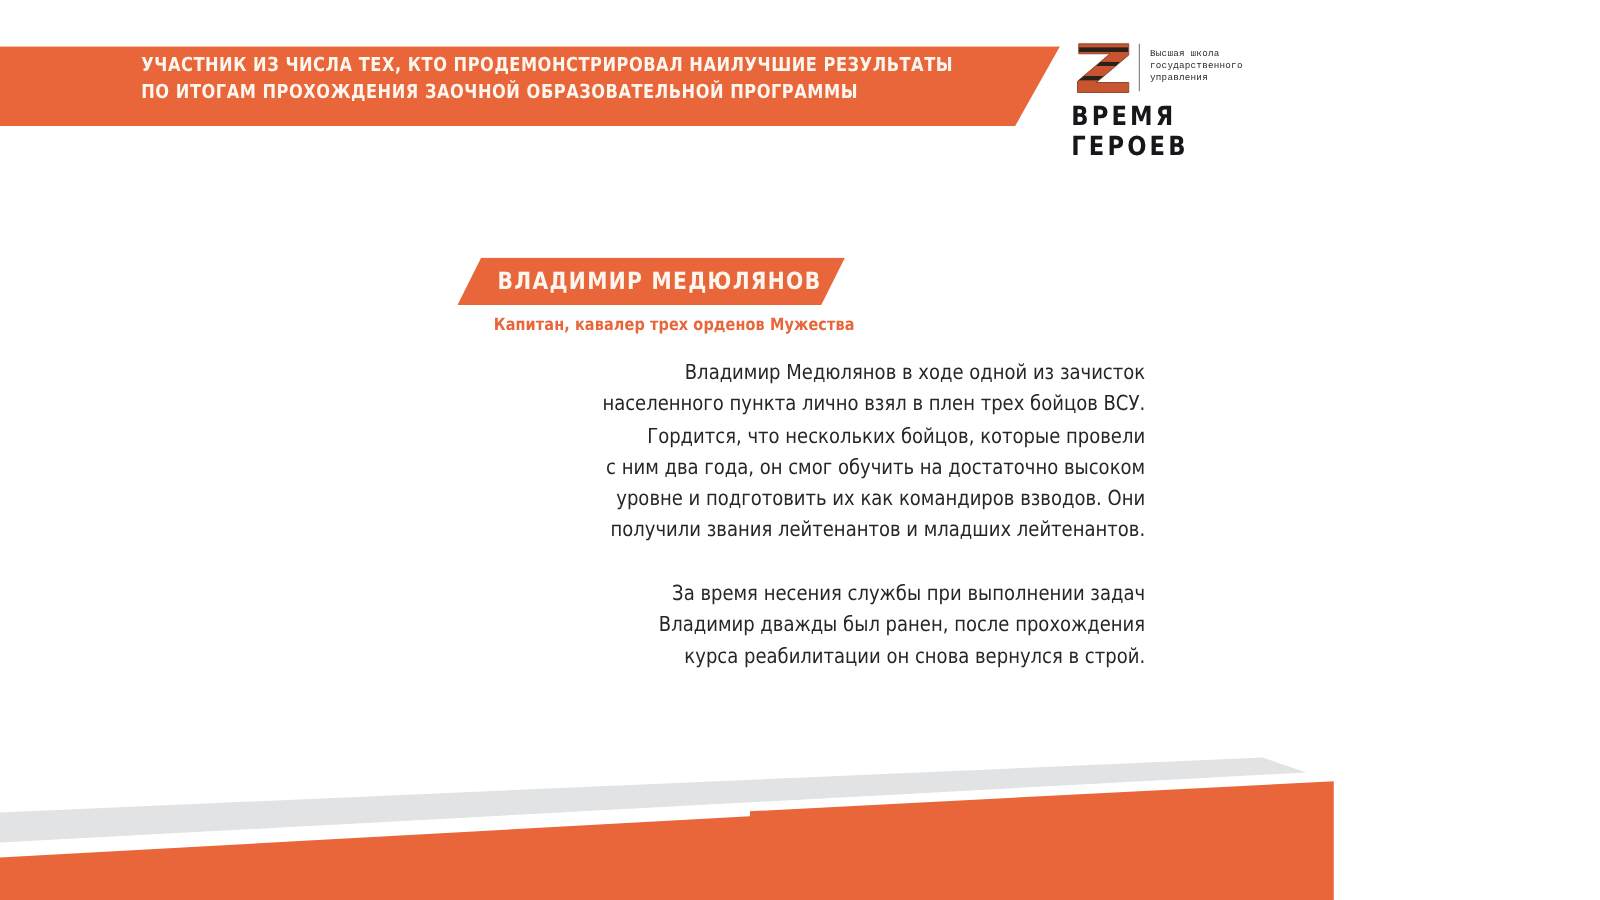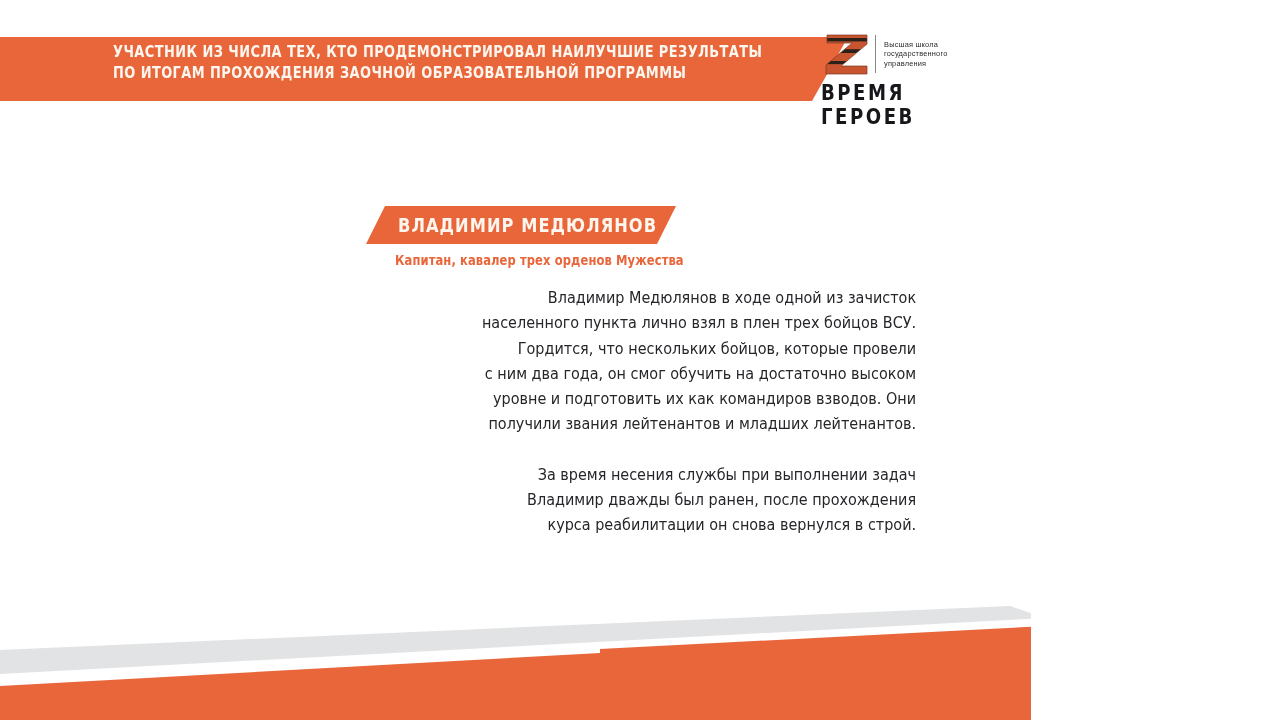--- a/index.html
+++ b/index.html
@@ -15,20 +15,21 @@
     position: relative;
   }
 
   #slide {
     position: absolute;
     left: 0; top: 0;
     width: 1031px;
     height: 720px;
     background: #ffffff;
     overflow: hidden;
+    padding-left: 36px;
   }
 
   
   #header-banner {
     position: absolute;
     left: 0;
     top: 37px;
     width: 848px;
     height: 64px;
     background: #E8663A;
@@ -73,21 +74,21 @@
     flex: 0 0 auto;
   }
   #logo-divider {
     width: 1px;
     height: 38px;
     background: #8a8a8a;
     margin: 0 8px 0 2px;
     flex: 0 0 auto;
   }
   #logo-school {
-    font-family: Liberation Sans, sans-serif;
+    font-family: Liberation Mono, monospace;
     font-size: 7.4px;
     line-height: 9.6px;
     color: #2b2b2b;
     letter-spacing: 0.2px;
     white-space: pre-line;
   }
   #logo-wordmark {
     margin-top: 3px;
     font-family: "DejaVu Sans Condensed", "Liberation Sans Narrow", "Liberation Sans", sans-serif;
     font-size: 21px;

